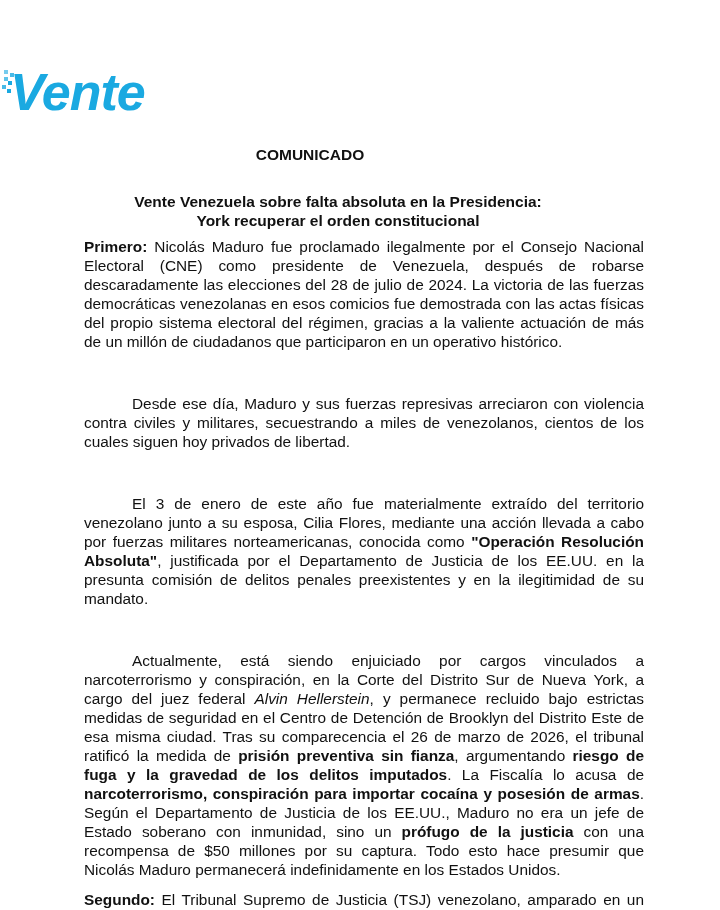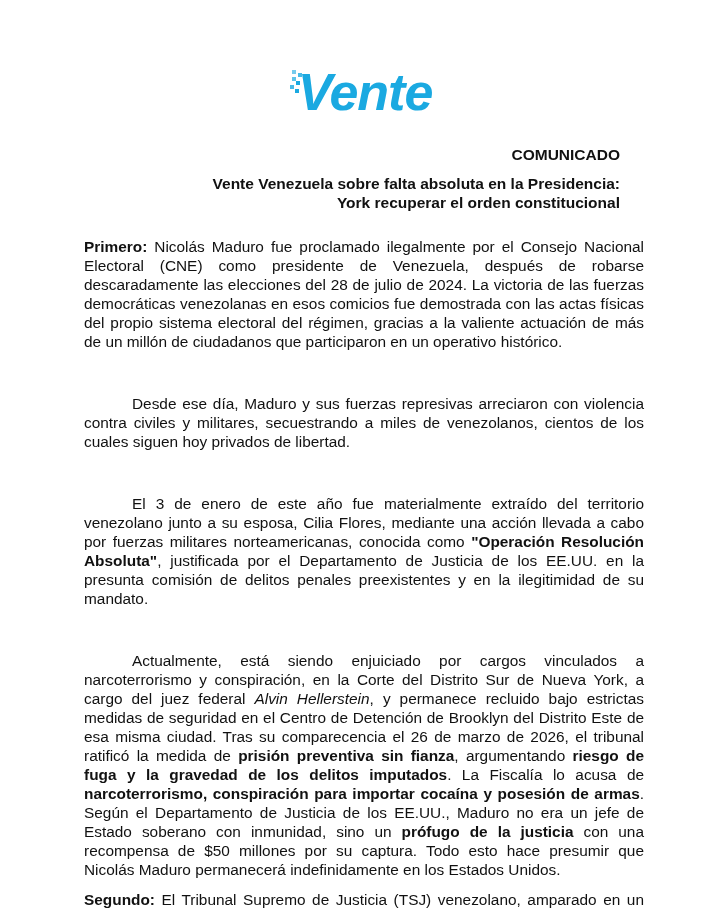--- a/index.html
+++ b/index.html
@@ -1,26 +1,26 @@
 <!DOCTYPE html>
 <html><head>
   <meta charset="utf-8">
   <style>
     html, body { margin:0; padding:0; background:#ffffff; }
     body { width:720px; height:910px; overflow:hidden; position:relative;
            font-family:"Liberation Sans", sans-serif; color:#111111; }
-    .logo { position:absolute; left:0; width:720px; top:66px; text-align:center; }
+    .logo { position:absolute; left:0; width:720px; top:66px; }
     .logo-inner { display:inline-block; position:relative; padding-left:10px; }
     .logo-text { font-family:"Liberation Sans", sans-serif; font-weight:700; font-style:italic;
                  font-size:52px; letter-spacing:-1px; line-height:52px; }
     .logo-dots { position:absolute; left:2px; top:4px; width:18px; height:26px; }
     .logo-dots span { position:absolute; width:4px; height:4px; }
-    .heading { position:absolute; left:0; width:620px; text-align:right; font-weight:700; }
+    .heading { position:absolute; left:0; width:620px; text-align:center; font-weight:700; }
     .h1 { top:146px; font-size:15.5px; }
-    .h2 { top:174px; font-size:15.5px; line-height:19px; }
+    .h2 { top:192px; font-size:15.5px; line-height:19px;margin-left:28px; }
     .body { position:absolute; left:84px; width:560px; top:237px; font-size:15.4px; line-height:19px; }
     .body p { margin:0 0 10.5px 0; text-align:justify; }
     .body p.indent { text-indent:48px;margin-top:43px; }
     b { font-weight:700; }
     i { }
   </style>
 </head>
 <body>
 
 <div class="logo">

